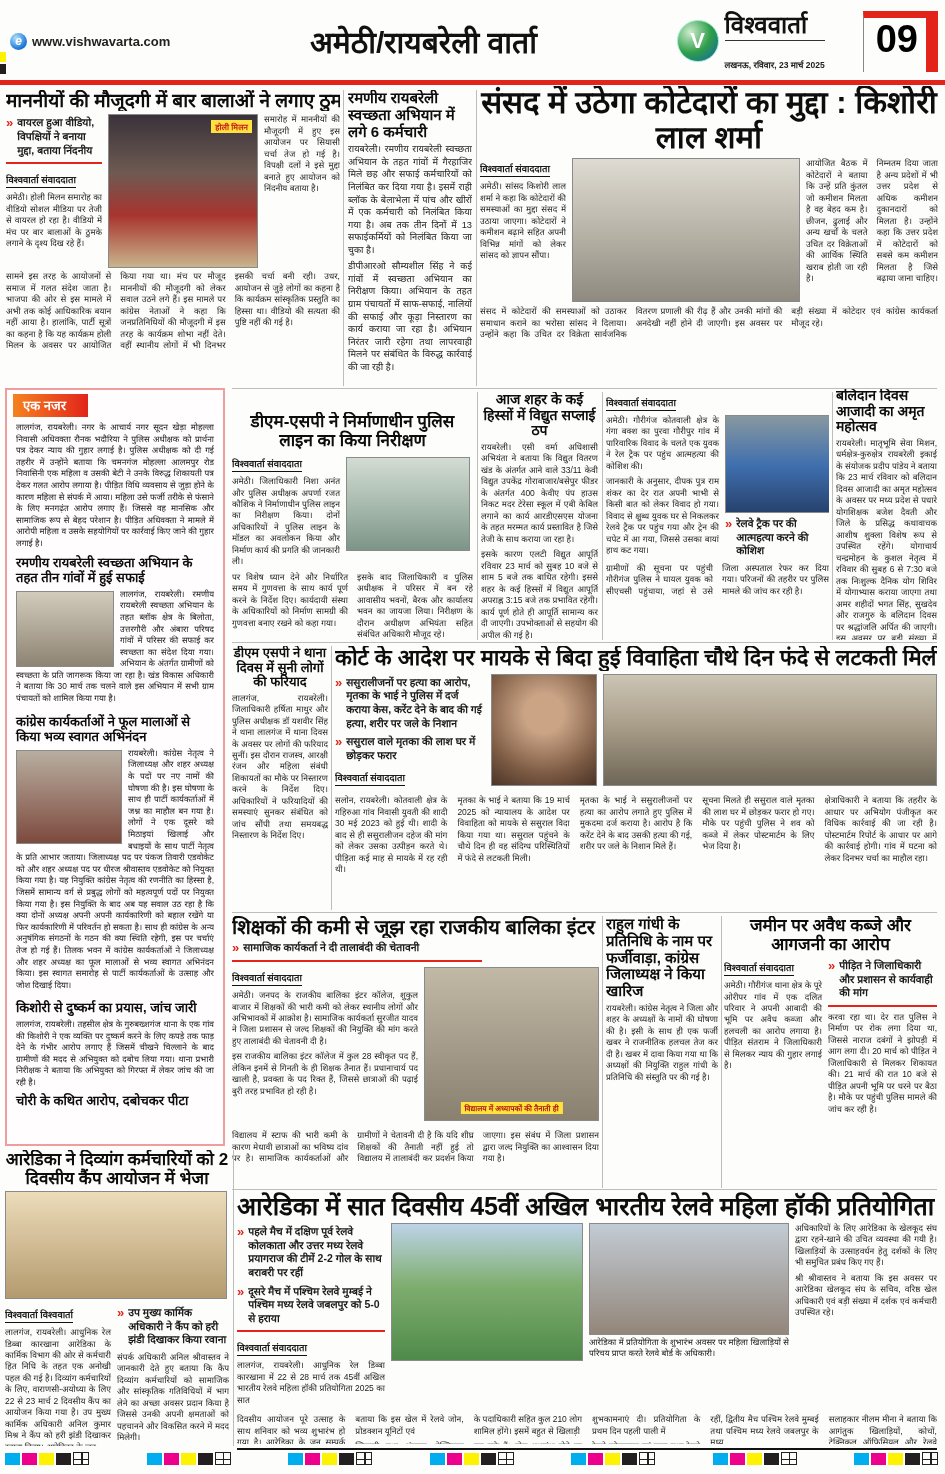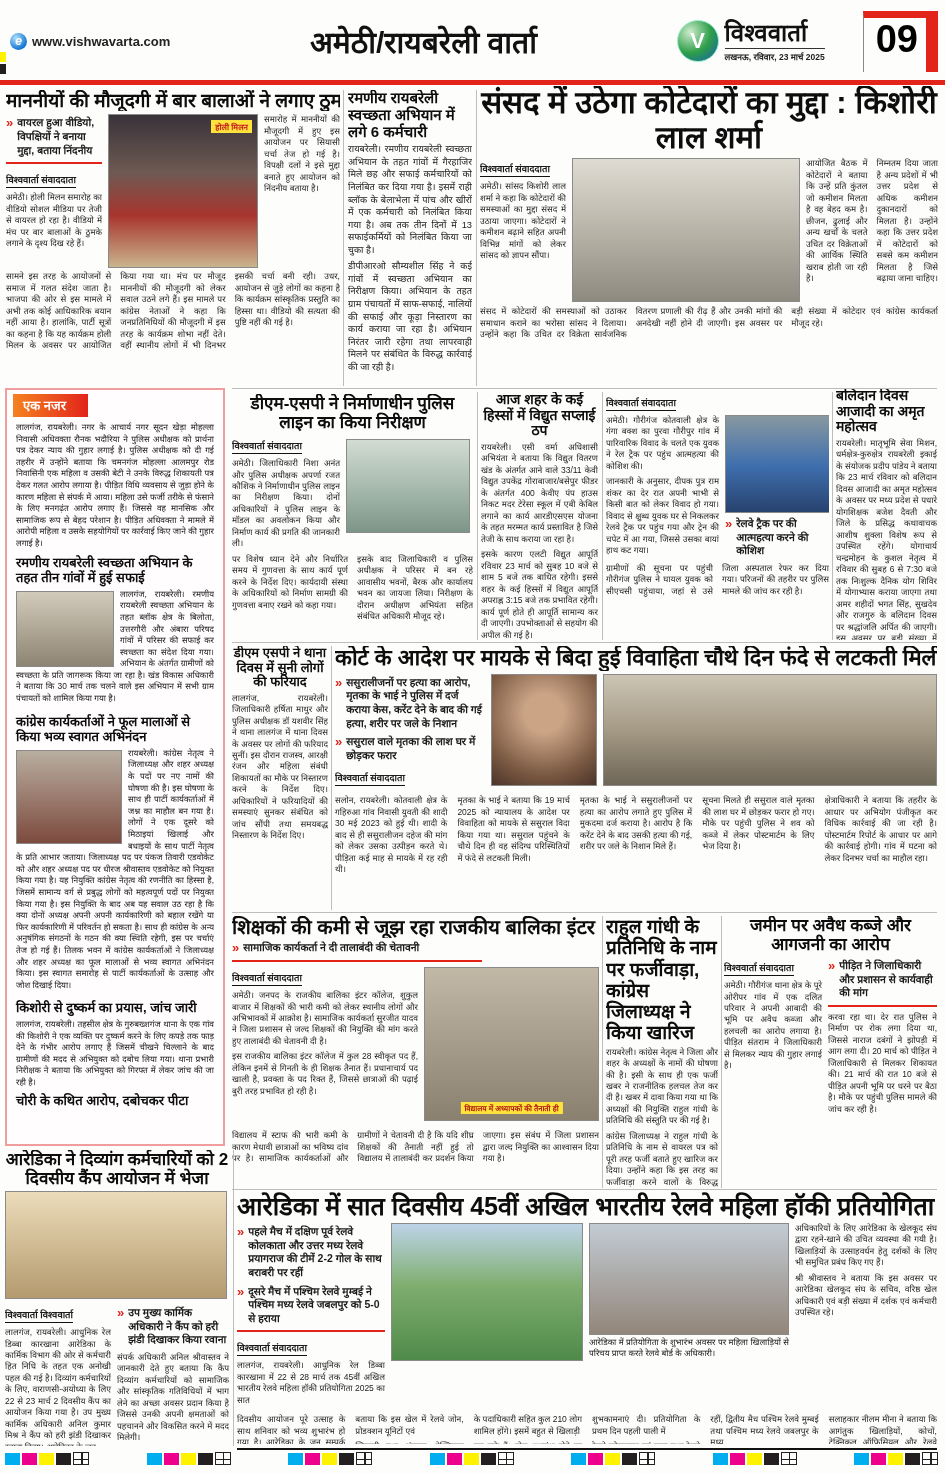--- a/index.html
+++ b/index.html
@@ -31,21 +31,21 @@
   .globe{width:17px;height:17px;border-radius:50%;background:radial-gradient(circle at 35% 30%,#aee0ff,#1677d2 70%);
          color:#fff;font-weight:900;font-size:12px;display:grid;place-items:center;margin-right:5px;flex:none;font-style:italic;}
   .url{font-weight:700;font-size:13px;color:#222;}
   .secttl{flex:1;text-align:center;font-weight:700;font-size:30px;color:#111;}
   .brand{display:flex;align-items:center;gap:6px;margin-right:14px;}
   .logo{width:40px;height:40px;border-radius:50%;flex:none;
         background:radial-gradient(circle at 30% 28%,#cdeccd,#2e9e49 52%,#1565a8 95%);
         color:#fff;font-weight:900;font-size:22px;display:grid;place-items:center;border:1px solid #9ec;}
   .brandtxt{display:flex;flex-direction:column;}
   .brandname{font-weight:700;font-size:24px;color:#111;line-height:1;}
-  .edition{font-size:8.5px;font-weight:700;border-top:1px solid #333;margin-top:3px;padding-top:2px;color:#222;}
+  .edition{font-size:8.5px;font-weight:700;border-top:1px solid #333;margin-top:3px;padding-top:18px;color:#222;}
   .pageno{font-weight:700;font-size:38px;color:#000;border-top:7px solid #e2241b;border-right:12px solid #e2241b;
           padding:2px 8px 14px 12px;margin-left:24px;line-height:1;border-left:1px solid #888;}
   
   #eknazar{border:2px solid #f09d9d;padding:6px 9px;background:#fffdfd;}
   .enban{display:inline-block;background:linear-gradient(90deg,#f58220,#e2241b);color:#fff;font-weight:700;
          font-size:13px;padding:2px 22px 3px 10px;margin:-2px 0 5px -3px;}
   .entl{font-weight:700;font-size:13px;color:#0d0d0d;line-height:1.2;margin:5px 0 3px;}
   .enb{font-size:8.4px;line-height:1.38;text-align:justify;margin:0 0 4px;}
   .enph{float:left;margin:2px 6px 2px 0;}
   
@@ -152,21 +152,21 @@
     <div style="overflow:hidden">
       <div class="photo ph-cong enph" style="width:104px;height:92px"></div>
       <p class="enb">रायबरेली। कांग्रेस नेतृत्व ने जिलाध्यक्ष और शहर अध्यक्ष के पदों पर नए नामों की घोषणा की है। इस घोषणा के साथ ही पार्टी कार्यकर्ताओं में जश्न का माहौल बन गया है। लोगों ने एक दूसरे को मिठाइयां खिलाई और बधाइयों के साथ पार्टी नेतृत्व के प्रति आभार जताया। जिलाध्यक्ष पद पर पंकज तिवारी एडवोकेट को और शहर अध्यक्ष पद पर धीरज श्रीवास्तव एडवोकेट को नियुक्त किया गया है। यह नियुक्ति कांग्रेस नेतृत्व की रणनीति का हिस्सा है, जिसमें सामान्य वर्ग से प्रबुद्ध लोगों को महत्वपूर्ण पदों पर नियुक्त किया गया है। इस नियुक्ति के बाद अब यह सवाल उठ रहा है कि क्या दोनों अध्यक्ष अपनी अपनी कार्यकारिणी को बहाल रखेंगे या फिर कार्यकारिणी में परिवर्तन हो सकता है। साथ ही कांग्रेस के अन्य अनुषंगिक संगठनों के गठन की क्या स्थिति रहेगी, इस पर चर्चाएं तेज हो गई हैं। तिलक भवन में कांग्रेस कार्यकर्ताओं ने जिलाध्यक्ष और शहर अध्यक्ष का फूल मालाओं से भव्य स्वागत अभिनंदन किया। इस स्वागत समारोह से पार्टी कार्यकर्ताओं के उत्साह और जोश दिखाई दिया।</p>
     </div>
     <div class="entl">किशोरी से दुष्कर्म का प्रयास, जांच जारी</div>
     <p class="enb">लालगंज, रायबरेली। तहसील क्षेत्र के गुरुबख्शगंज थाना के एक गांव की किशोरी ने एक व्यक्ति पर दुष्कर्म करने के लिए कपड़े तक फाड़ देने के गंभीर आरोप लगाए हैं जिसमें चीखने चिल्लाने के बाद ग्रामीणों की मदद से अभियुक्त को दबोच लिया गया। थाना प्रभारी निरीक्षक ने बताया कि अभियुक्त को गिरफ्त में लेकर जांच की जा रही है।</p>
     <div class="entl">चोरी के कथित आरोप, दबोचकर पीटा</div>
     
   </section>
 
-  <section class="art" style="left:232px;top:394px;width:241px;height:248px">
+  <section class="art" style="left:232px;top:412px;width:241px;height:248px">
     <h2 class="hl" style="font-size:17px;text-align:center">डीएम-एसपी ने निर्माणाधीन पुलिस लाइन का किया निरीक्षण</h2>
     <div class="row">
       <div style="width:108px;flex:none">
         <div class="byl">विश्ववार्ता संवाददाता</div>
         <p class="b sm">अमेठी। जिलाधिकारी निशा अनंत और पुलिस अधीक्षक अपर्णा रजत कौशिक ने निर्माणाधीन पुलिस लाइन का निरीक्षण किया। दोनों अधिकारियों ने पुलिस लाइन के मॉडल का अवलोकन किया और निर्माण कार्य की प्रगति की जानकारी ली।</p>
       </div>
       <div class="photo ph-pol" style="width:122px;height:92px;margin-top:4px"></div>
     </div>
     <div class="c2" style="height:96px">
       <p class="b sm">पर विशेष ध्यान देने और निर्धारित समय में गुणवत्ता के साथ कार्य पूर्ण करने के निर्देश दिए। कार्यदायी संस्था के अधिकारियों को निर्माण सामग्री की गुणवत्ता बनाए रखने को कहा गया।</p>
@@ -253,23 +253,22 @@
       <div class="photo ph-school" style="flex:1;height:152px">
         <span class="pban2">विद्यालय में अध्यापकों की तैनाती ही</span>
       </div>
     </div>
     <div class="c3" style="height:62px;margin-top:4px">
       <p class="b sm">विद्यालय में स्टाफ की भारी कमी के कारण मेधावी छात्राओं का भविष्य दांव पर है। सामाजिक कार्यकर्ताओं और ग्रामीणों ने चेतावनी दी है कि यदि शीघ्र शिक्षकों की तैनाती नहीं हुई तो विद्यालय में तालाबंदी कर प्रदर्शन किया जाएगा। इस संबंध में जिला प्रशासन द्वारा जल्द नियुक्ति का आश्वासन दिया गया है।</p>
     </div>
   </section>
 
   <section class="art" style="left:606px;top:916px;width:112px;height:272px">
-    <h2 class="hl" style="font-size:19px">राहुल गांधी के प्रतिनिधि के नाम पर फर्जीवाड़ा, कांग्रेस जिलाध्यक्ष ने किया खारिज</h2>
+    <h2 class="hl" style="font-size:15px">राहुल गांधी के प्रतिनिधि के नाम पर फर्जीवाड़ा, कांग्रेस जिलाध्यक्ष ने किया खारिज</h2>
     <p class="b sm">रायबरेली। कांग्रेस नेतृत्व ने जिला और शहर के अध्यक्षों के नामों की घोषणा की है। इसी के साथ ही एक फर्जी खबर ने राजनीतिक हलचल तेज कर दी है। खबर में दावा किया गया था कि अध्यक्षों की नियुक्ति राहुल गांधी के प्रतिनिधि की संस्तुति पर की गई है।</p>
-    <p class="b sm">कांग्रेस जिलाध्यक्ष ने राहुल गांधी के प्रतिनिधि के नाम से वायरल पत्र को पूरी तरह फर्जी बताते हुए खारिज कर दिया। उन्होंने कहा कि इस तरह का फर्जीवाड़ा करने वालों के विरुद्ध कानूनी कार्रवाई की जाएगी।</p>
   </section>
 
   <section class="art" style="left:724px;top:916px;width:213px;height:272px">
     <h2 class="hl" style="font-size:17px;text-align:center">जमीन पर अवैध कब्जे और आगजनी का आरोप</h2>
     <div class="row">
       <div style="width:98px;flex:none">
         <div class="byl">विश्ववार्ता संवाददाता</div>
         <p class="b sm">अमेठी। गौरीगंज थाना क्षेत्र के पूरे ओरीपर गांव में एक दलित परिवार ने अपनी आबादी की भूमि पर अवैध कब्जा और हलचली का आरोप लगाया है। पीड़ित संतराम ने जिलाधिकारी से मिलकर न्याय की गुहार लगाई है।</p>
       </div>
       <div style="flex:1">

